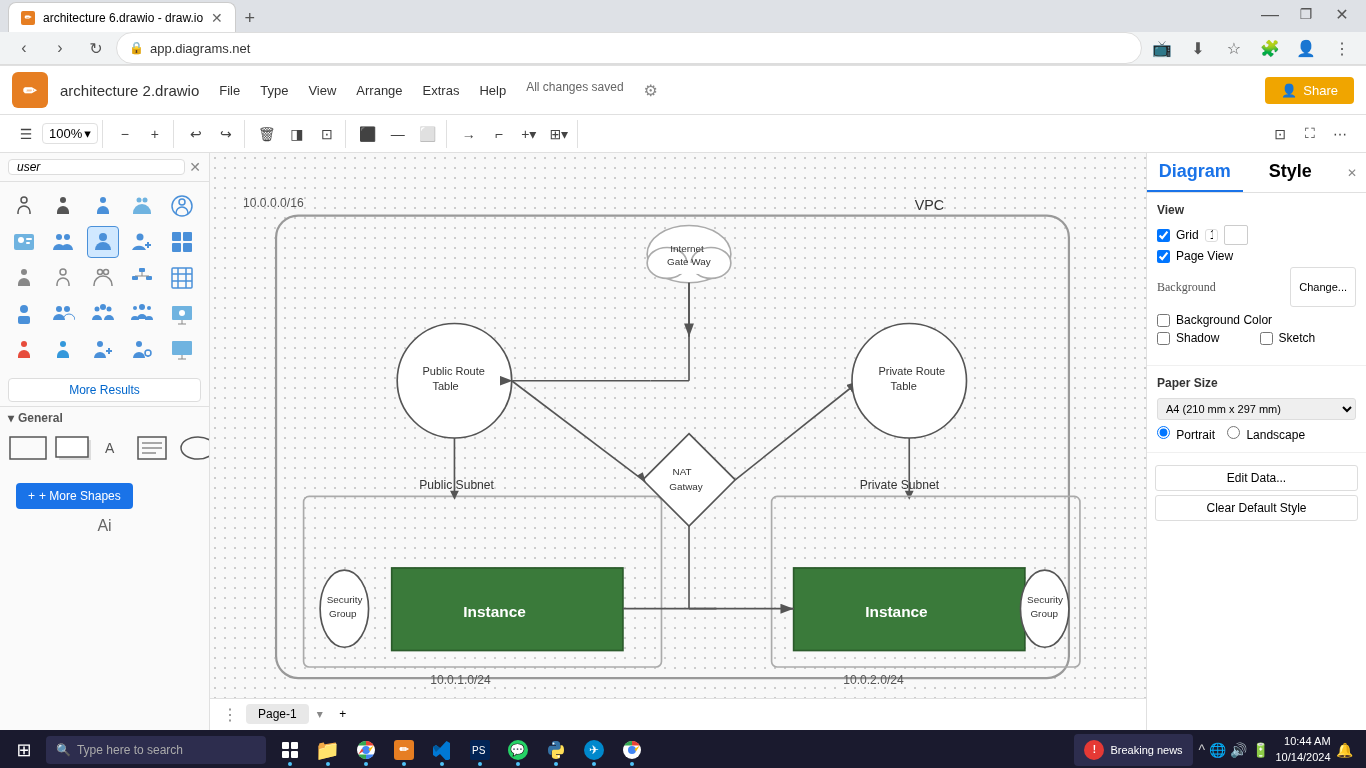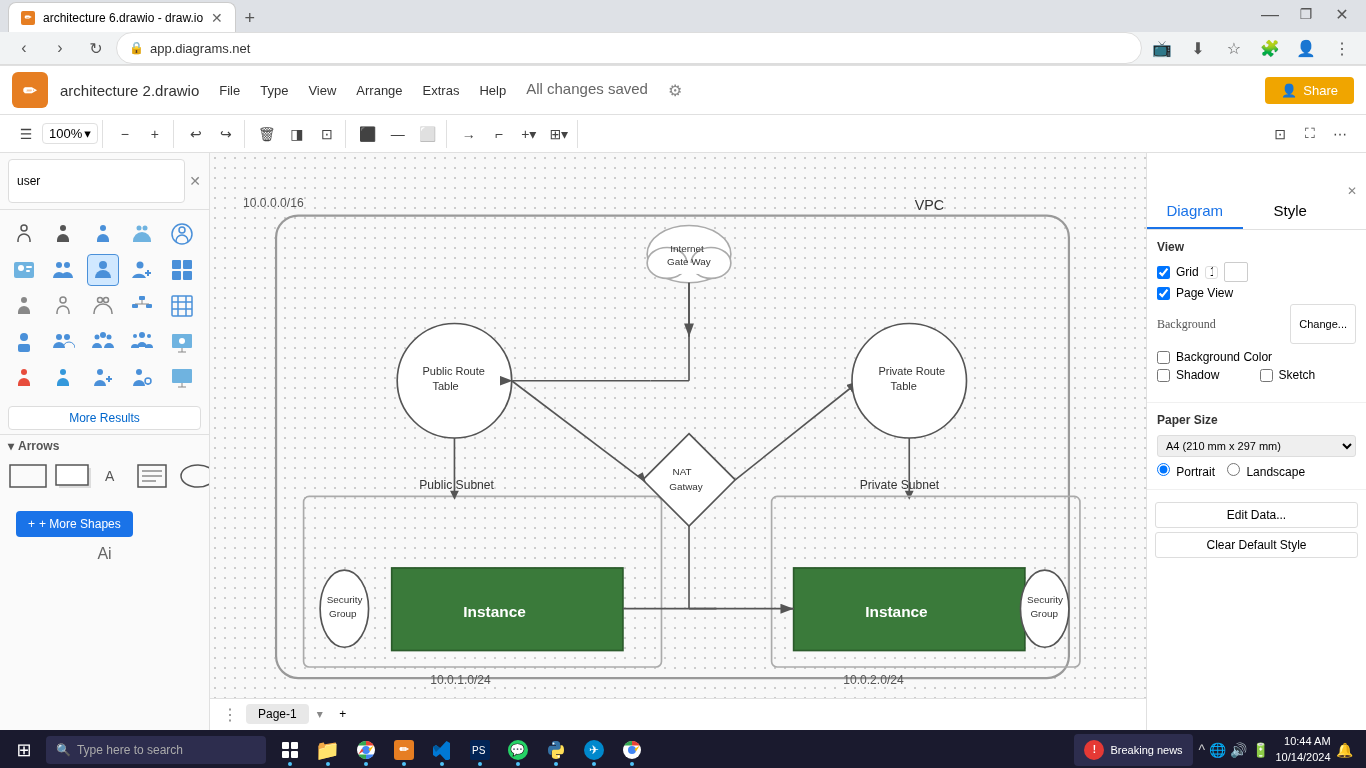--- a/index.html
+++ b/index.html
@@ -39,38 +39,38 @@
 
     
     .app-area { display: flex; flex-direction: column; flex: 1; background: white; }
 
     
     .app-titlebar { display: flex; align-items: center; padding: 6px 12px; gap: 12px; border-bottom: 1px solid #e0e0e0; background: white; }
     .app-logo { width: 36px; height: 36px; background: #e67e22; border-radius: 6px; display: flex; align-items: center; justify-content: center; color: white; font-weight: bold; font-size: 16px; }
     .app-title { font-size: 15px; font-weight: 500; color: #333; }
     .menu-bar { display: flex; gap: 4px; }
     .menu-item { padding: 3px 8px; border-radius: 4px; font-size: 13px; color: #333; cursor: pointer; }
-    .saved-status { font-size: 15px; color: #666; margin-left: 8px; }
+    .saved-status { font-size: 12px; color: #666; margin-left: 8px; }
     .share-btn { margin-left: auto; background: #f0a500; color: white; border: none; padding: 6px 16px; border-radius: 4px; font-size: 13px; font-weight: 500; cursor: pointer; display: flex; align-items: center; gap: 6px; }
     .settings-icon { margin-left: 8px; cursor: pointer; color: #888; }
 
     
     .toolbar { display: flex; align-items: center; padding: 4px 8px; gap: 4px; border-bottom: 1px solid #e0e0e0; background: white; height: 38px; }
     .toolbar-group { display: flex; align-items: center; gap: 2px; padding: 0 4px; border-right: 1px solid #e0e0e0; }
     .toolbar-group:last-child { border-right: none; }
     .toolbar-btn { width: 28px; height: 28px; display: flex; align-items: center; justify-content: center; border-radius: 4px; cursor: pointer; color: #444; font-size: 14px; border: none; background: transparent; }
     .zoom-display { display: flex; align-items: center; gap: 2px; font-size: 13px; padding: 2px 6px; border: 1px solid #e0e0e0; border-radius: 4px; cursor: pointer; }
 
     
     .main-content { display: flex; flex: 1; overflow: hidden; }
 
     
     .left-sidebar { width: 210px; border-right: 1px solid #e0e0e0; display: flex; flex-direction: column; background: #fafafa; overflow: hidden; }
     .search-bar { display: flex; align-items: center; padding: 6px 8px; gap: 4px; border-bottom: 1px solid #e0e0e0; }
-    .search-input { flex: 1; border: 1px solid #ddd; border-radius: 4px; padding: 14px 8px; font-size: 12px; outline: none; background: white; }
+    .search-input { flex: 1; border: 1px solid #ddd; border-radius: 4px; padding: 0 8px; font-size: 12px; outline: none; background: white; font-style: italic; }
     .search-clear { cursor: pointer; color: #888; font-size: 14px; }
     .shapes-grid { display: grid; grid-template-columns: repeat(5, 1fr); gap: 4px; padding: 8px; overflow-y: auto; }
     .shape-item { width: 32px; height: 32px; display: flex; align-items: center; justify-content: center; cursor: pointer; border-radius: 4px; }
     .shape-item svg { width: 24px; height: 24px; }
     .more-results-btn { margin: 4px 8px; text-align: center; padding: 4px; font-size: 12px; color: #0066cc; cursor: pointer; border: 1px solid #ddd; border-radius: 4px; background: white; }
     .section-header { padding: 4px 8px; font-size: 12px; font-weight: 600; color: #555; display: flex; align-items: center; gap: 4px; border-top: 1px solid #e0e0e0; }
     .shapes-row { display: flex; gap: 6px; padding: 6px 8px; }
     .shape-preview { cursor: pointer; display: flex; align-items: center; justify-content: center; }
     .more-shapes-btn { margin: 8px; background: #1a73e8; color: white; border: none; padding: 6px 12px; border-radius: 4px; font-size: 12px; cursor: pointer; display: flex; align-items: center; gap: 4px; }
 
@@ -79,21 +79,21 @@
     .canvas-bg { width: 100%; height: 100%; background-image: radial-gradient(circle, #ccc 1px, transparent 1px); background-size: 10px 10px; position: relative; }
 
     
     .page-controls { position: absolute; bottom: 0; left: 0; right: 0; height: 32px; background: white; border-top: 1px solid #e0e0e0; display: flex; align-items: center; padding: 0 8px; gap: 4px; font-size: 12px; }
     .page-tab { padding: 3px 12px; border-radius: 4px; cursor: pointer; background: #e8e8e8; font-size: 12px; }
     .page-add { cursor: pointer; width: 24px; height: 24px; display: flex; align-items: center; justify-content: center; border-radius: 50%; }
 
     
     .right-panel { width: 220px; border-left: 1px solid #e0e0e0; display: flex; flex-direction: column; background: white; font-size: 12px; }
     .panel-header { display: flex; border-bottom: 1px solid #e0e0e0; }
-    .panel-tab { flex: 1; padding: 8px; text-align: center; cursor: pointer; font-size: 15px; font-weight: 400; margin-top: 41px; }
+    .panel-tab { flex: 1; padding: 8px; text-align: center; cursor: pointer; font-size: 18px; font-weight: 700; }
     .panel-tab.active { border-bottom: 2px solid #1a73e8; color: #1a73e8; }
     .panel-close { width: 28px; display: flex; align-items: center; justify-content: center; cursor: pointer; color: #888; }
     .panel-section { padding: 10px; border-bottom: 1px solid #f0f0f0; }
     .panel-section-title { font-weight: 600; font-size: 12px; color: #333; margin-bottom: 8px; }
     .panel-row { display: flex; align-items: center; margin-bottom: 6px; gap: 6px; }
     .panel-label { flex: 1; color: #555; font-size: 12px; font-family: Liberation Serif, serif; }
     .checkbox-item { display: flex; align-items: center; gap: 6px; margin-bottom: 4px; font-size: 12px; }
     .checkbox-item input { width: 13px; height: 13px; }
     .grid-input { width: 50px; border: 1px solid #ddd; border-radius: 3px; padding: 2px 4px; font-size: 12px; }
     .color-swatch { width: 24px; height: 20px; border: 1px solid #ccc; border-radius: 2px; background: white; cursor: pointer; }
@@ -453,21 +453,21 @@
                 <line x1="8" y1="21" x2="16" y2="21" stroke="#888"></line>
                 <line x1="12" y1="17" x2="12" y2="21" stroke="#888"></line>
               </svg>
           </div>
         </div>
 
         <button class="more-results-btn">More Results</button>
 
         <div class="section-header">
           <span>▾</span>
-          <span>Arrows</span>
+          <span>General</span>
         </div>
 
         <div class="shapes-row">
           <div class="shape-preview">
             <svg width="40" height="26" viewBox="0 0 40 26">
                 <rect x="2" y="2" width="36" height="22" fill="none" stroke="#555" stroke-width="1.5"></rect>
               </svg>
           </div>
           <div class="shape-preview">
             <svg width="40" height="26" viewBox="0 0 40 26">

